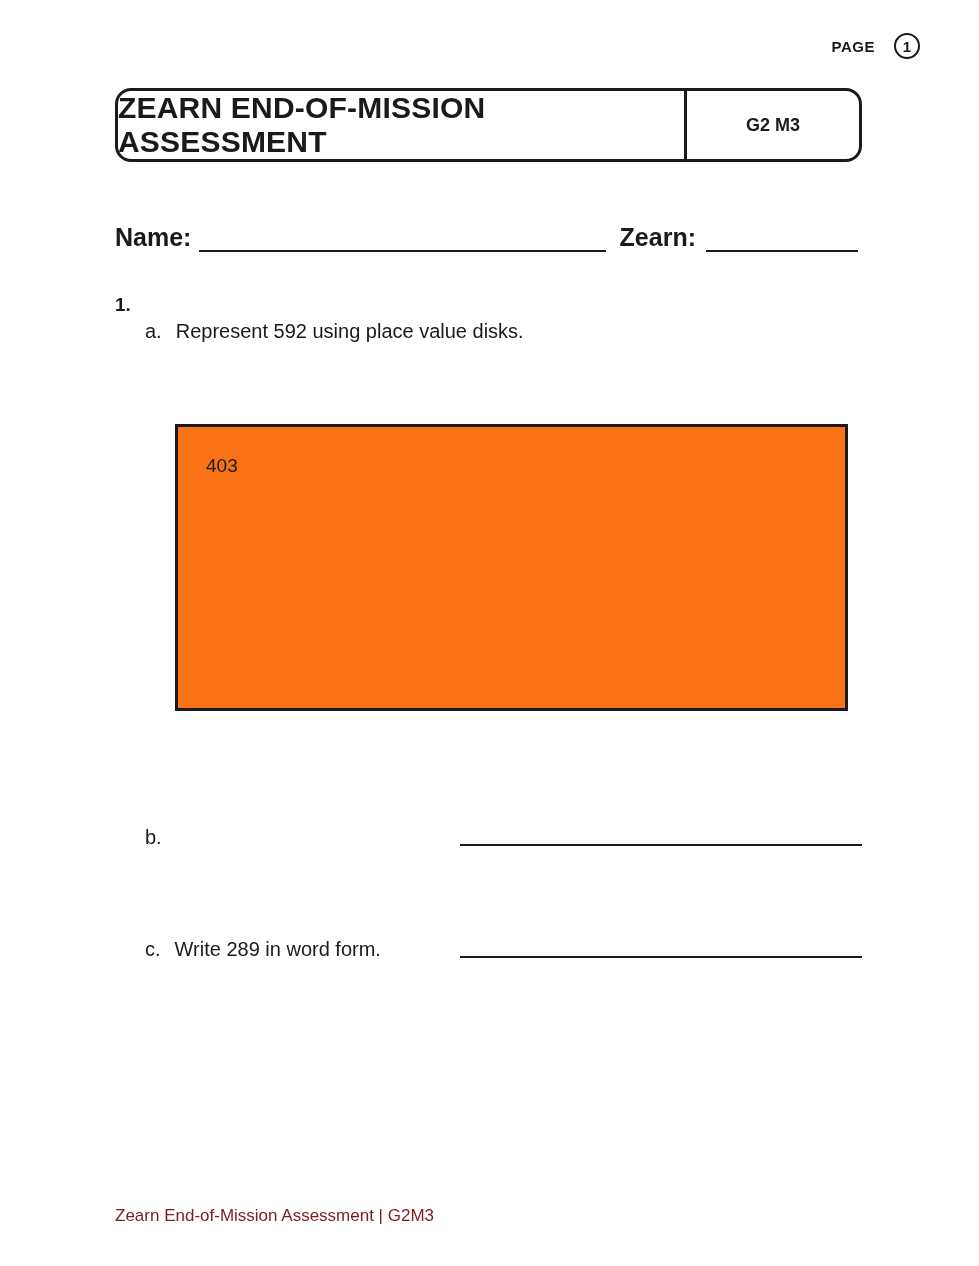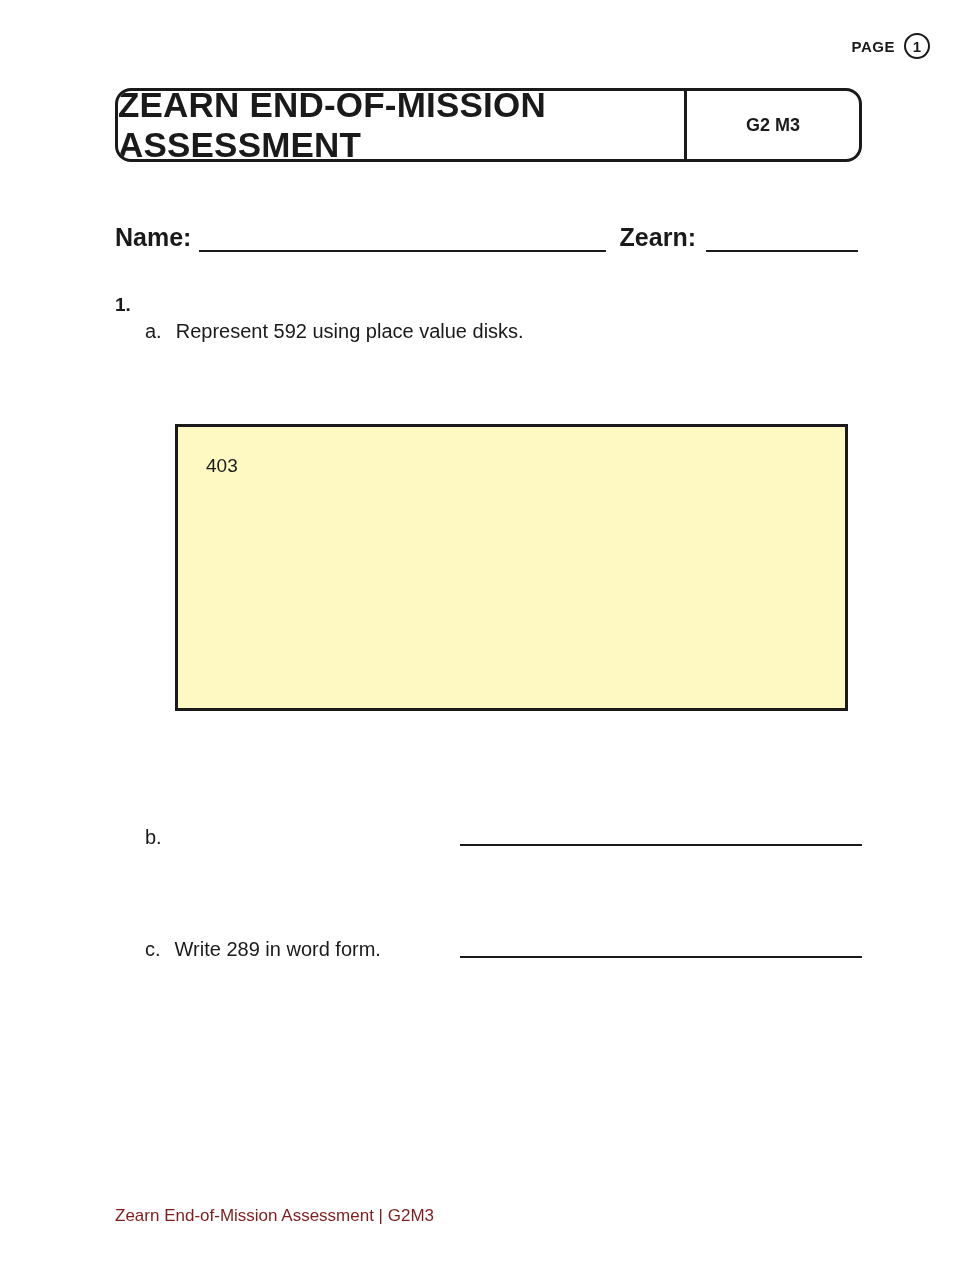--- a/index.html
+++ b/index.html
@@ -13,24 +13,24 @@
     width: 979px;
     height: 1266px;
     background: #ffffff;
     overflow: hidden;
   }
 
   
   .page-indicator {
     position: absolute;
     top: 33px;
-    right: 49px;
-    display: flex;
-    align-items: center;
-    gap: 9px;
+    right: 59px;
+    display: flex;
+    align-items: center;
+    gap: 19px;
   }
   .page-indicator .label {
     font-size: 15px;
     font-weight: bold;
     letter-spacing: 0.5px;
   }
   .page-number-circle {
     width: 26px;
     height: 26px;
     border: 2px solid #1a1a1a;
@@ -54,21 +54,21 @@
     display: flex;
     overflow: hidden;
     background: #fff;
   }
   .header-title {
     flex: 1;
     display: flex;
     align-items: center;
     justify-content: center;
     font-weight: bold;
-    font-size: 35px;
+    font-size: 30px;
     letter-spacing: 0.2px;
   }
   .header-code {
     width: 175px;
     border-left: 3px solid #1a1a1a;
     display: flex;
     align-items: center;
     justify-content: center;
     font-weight: bold;
     font-size: 18px;
@@ -120,21 +120,21 @@
   .part-b { top: 826px; }
   .part-c { top: 938px; }
 
   .answer-box {
     position: absolute;
     left: 175px;
     top: 424px;
     width: 673px;
     height: 287px;
     border: 3px solid #1a1a1a;
-    background: #fef9c3;
+    background: #f97316;
     padding-left: 20px;
   }
   .answer-box .box-value {
     position: absolute;
     left: 28px;
     top: 28px;
     font-size: 19px;
   }
 
   .blank-line {

